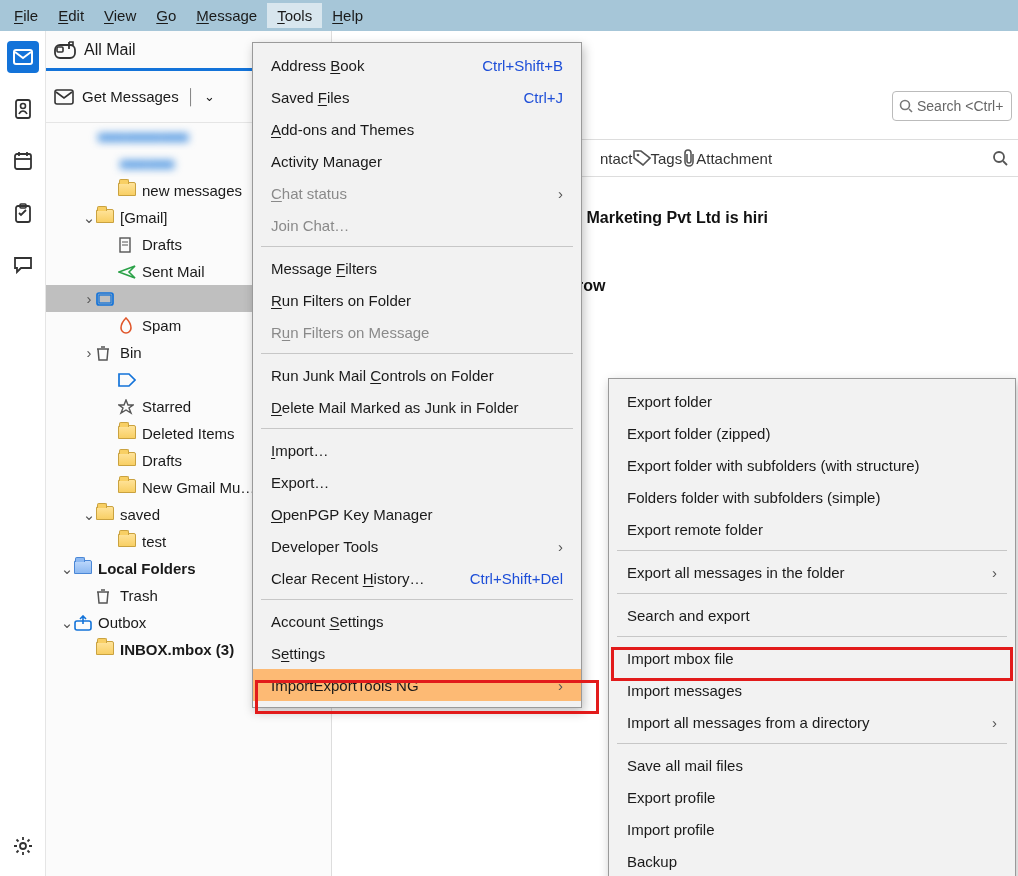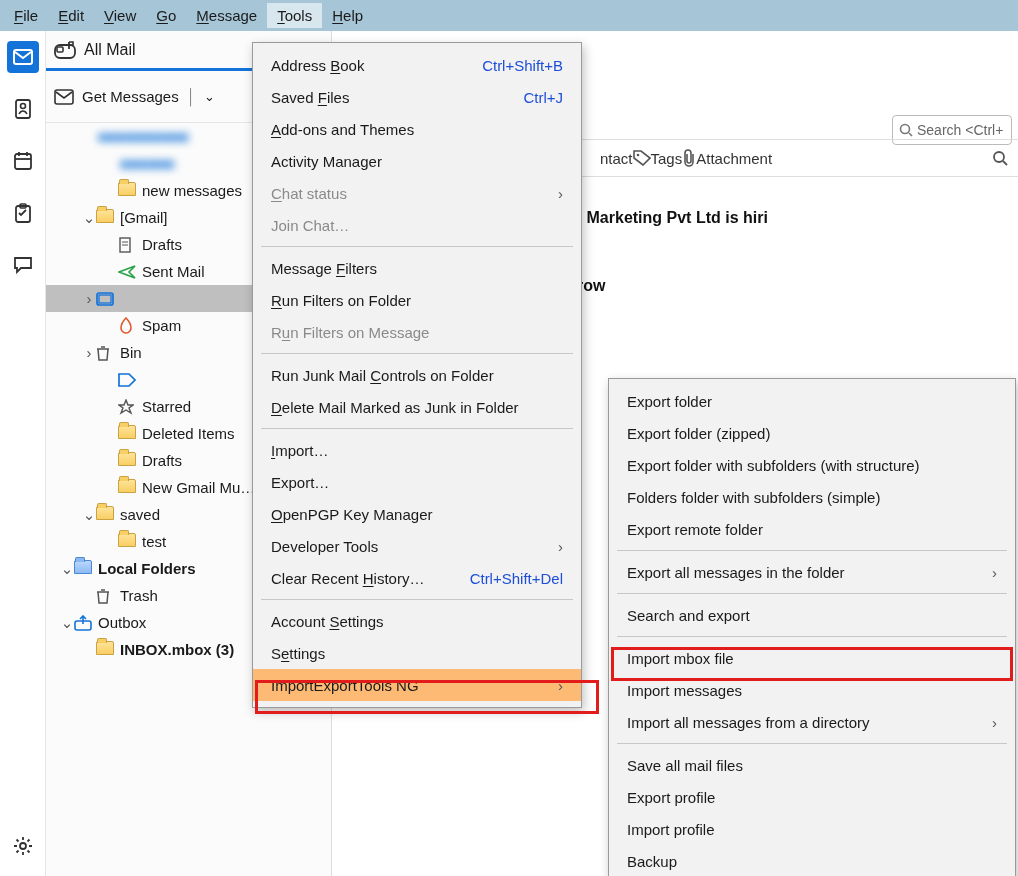--- a/index.html
+++ b/index.html
@@ -27,21 +27,21 @@
   .tlabel.link { color:#1955c6; font-weight:700;margin-top:44px;}
   .blur { filter: blur(4px); color:#1373d9; font-weight:700;}
   .foldericon { width:18px; height:14px; border:1px solid #caa23f; border-radius:2px 2px 0 0; background:linear-gradient(#ffe39a,#f8cf64); display:inline-block; margin-right:6px; position:relative;}
   .foldericon::before{content:"";position:absolute;top:-4px;left:0;width:8px;height:4px;border:1px solid #caa23f;border-bottom:none;border-radius:2px 2px 0 0;background:#f8cf64;}
   .foldericon.blue{border-color:#4a87d6;background:linear-gradient(#bcd7fb,#8db9f2);}
   .foldericon.blue::before{border-color:#4a87d6;background:#8db9f2;}
   .arrow { width:14px;text-align:center;color:#555;}
   .ico { width:20px; text-align:center; margin-right:4px;}
   
   .main { position:absolute; left:332px; top:31px; right:0; height:845px; background:#fff;}
-  .searchbox { position:absolute; right:6px; top:60px; width:120px; height:30px; border:1px solid #bbb; border-radius:4px; display:flex; align-items:center; padding:0 6px; color:#666; font-size:14px; background:#fff;margin-top:24px;}
+  .searchbox { position:absolute; right:6px; top:60px; width:120px; height:30px; border:1px solid #bbb; border-radius:4px; display:flex; align-items:center; padding:0 6px; color:#666; font-size:14px; background:#fff;}
   .filterrow { position:absolute; top:108px; left:0; right:0; height:38px; border-top:1px solid #ddd; border-bottom:1px solid #ddd; display:flex; align-items:center; padding:0 8px; gap:0; color:#333; font-size:15px;}
   .filterrow .ricon{position:absolute;right:10px;}
   .msgs { position:absolute; top:170px; left:0; right:0; padding-left:26px; font-size:16px; line-height:34px; font-weight:700; color:#111;}
   
   .menu { position:absolute; background:#f2f2f2; border:1px solid #9a9a9a; box-shadow:2px 4px 10px rgba(0,0,0,.25); padding:6px 0; font-size:15px;}
   .menu .grp-sep{height:1px;background:#c7c7c7;margin:5px 8px;}
   .menu .mi { height:32px; display:flex; align-items:center; padding:0 18px; justify-content:space-between; gap:40px; }
   .menu .mi .lab{white-space:nowrap;}
   .menu .mi .short{color:#1d4ed8;}
   .menu .mi.dim{color:#8a8a8a;}

